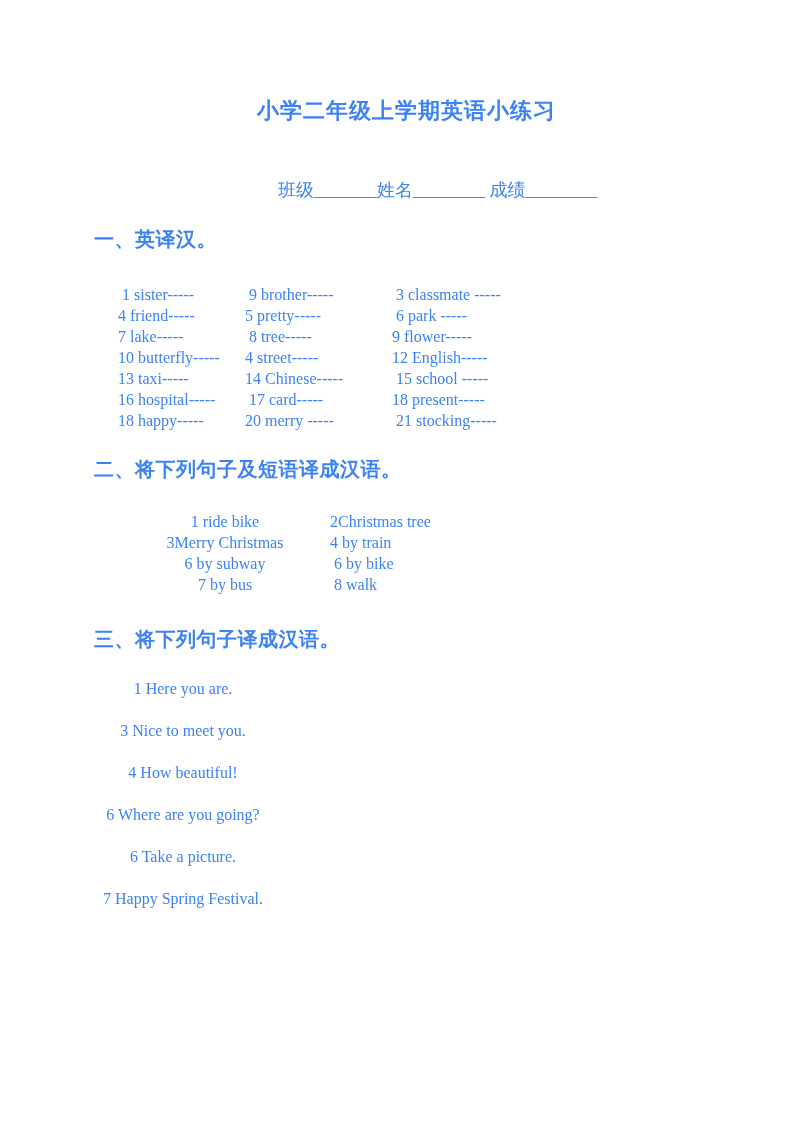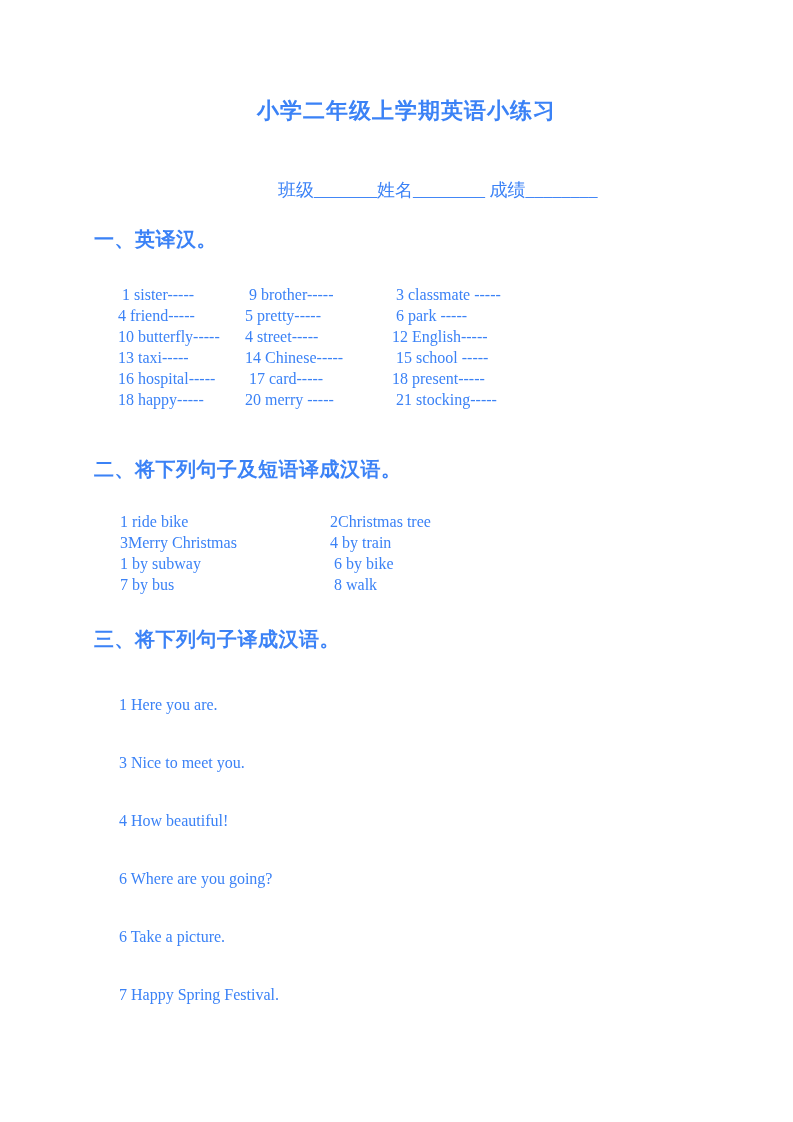--- a/index.html
+++ b/index.html
@@ -52,28 +52,28 @@
   .vrow .c0 { width: 127px; }
   .vrow .c1 { width: 147px; }
   .phrases {
     position: absolute;
     top: 511px; left: 120px;
     font-family: "Liberation Serif", serif;
     font-size: 16px;
     line-height: 21px;
   }
   .prow { display: flex; white-space: pre; }
-  .prow .p0 { width: 210px; }
+  .prow .p0 { width: 210px; text-align: center; }
   .sentences {
     position: absolute;
     top: 668px; left: 103px;
     font-family: "Liberation Serif", serif;
     font-size: 16px;
   }
-  .sentence { margin: 16px; line-height: 42px; white-space: pre; }
+  .sentence { margin: 0; line-height: 42px; white-space: pre; text-align: center; }
 </style>
 </head>
 <body>
 
 <main class="page">
 
   <h1 class="title">小学二年级上学期英语小练习</h1>
 
   <p class="info">班级_______姓名________ 成绩________</p>
 
@@ -82,20 +82,25 @@
   <div class="vocab">
     <div class="vrow">
       <span class="c0"> 1 sister-----</span>
       <span class="c1"> 9 brother-----</span>
       <span class="c2"> 3 classmate -----</span>
     </div>
     <div class="vrow">
       <span class="c0">4 friend-----</span>
       <span class="c1">5 pretty-----</span>
       <span class="c2"> 6 park -----</span>
+    </div>
+    <div class="vrow">
+      <span class="c0">7 lake-----</span>
+      <span class="c1"> 8 tree-----</span>
+      <span class="c2">9 flower-----</span>
     </div>
     <div class="vrow">
       <span class="c0">10 butterfly-----</span>
       <span class="c1">4 street-----</span>
       <span class="c2">12 English-----</span>
     </div>
     <div class="vrow">
       <span class="c0">13 taxi-----</span>
       <span class="c1">14 Chinese-----</span>
       <span class="c2"> 15 school -----</span>
@@ -117,21 +122,21 @@
   <div class="phrases">
     <div class="prow">
       <span class="p0">1 ride bike</span>
       <span class="p1">2Christmas tree</span>
     </div>
     <div class="prow">
       <span class="p0">3Merry Christmas</span>
       <span class="p1">4 by train</span>
     </div>
     <div class="prow">
-      <span class="p0">1 by subway</span>
+      <span class="p0">6 by subway</span>
       <span class="p1"> 6 by bike</span>
     </div>
     <div class="prow">
       <span class="p0">7 by bus</span>
       <span class="p1"> 8 walk</span>
     </div>
   </div>
 
   <h2 class="sec s3">三、将下列句子译成汉语。</h2>
 

